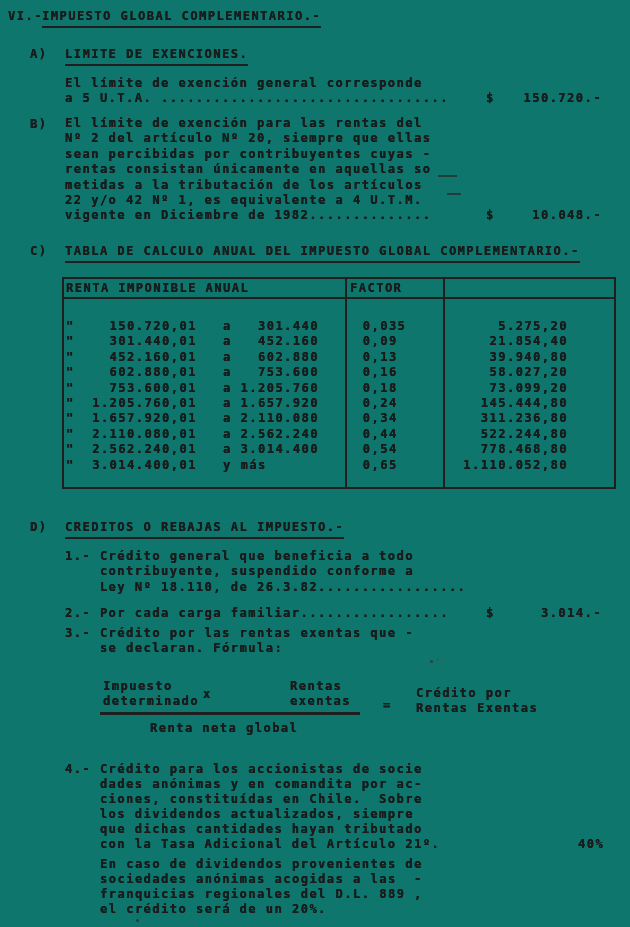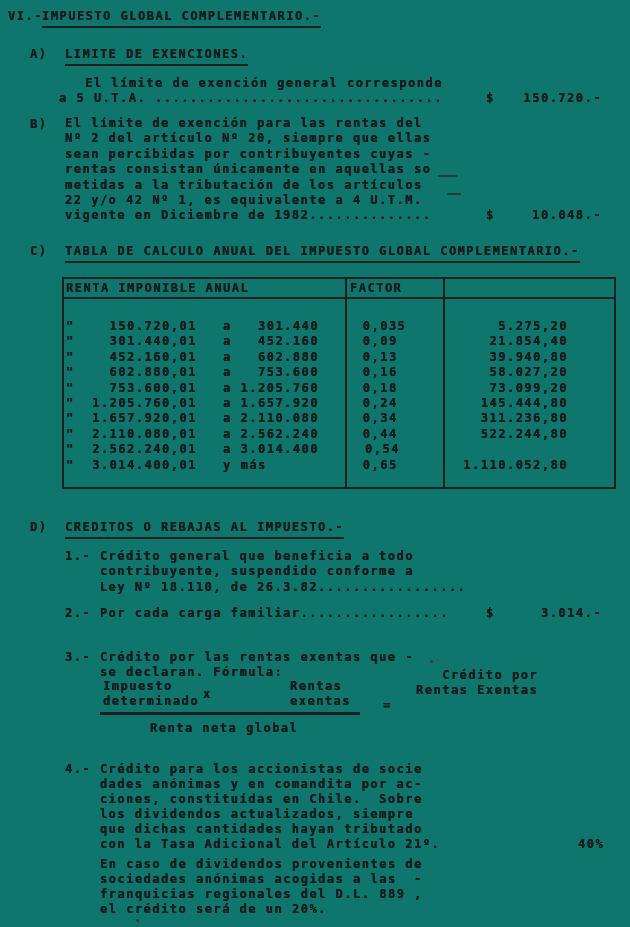--- a/index.html
+++ b/index.html
@@ -45,21 +45,21 @@
 </head>
 <body>
 
 <div class="page">
 
   <span class="abs lbl" style="left:8px;top:8px;">VI.-</span>
   <span class="abs lbl u" style="left:42px;top:8px;">IMPUESTO GLOBAL COMPLEMENTARIO.-</span>
 
   <span class="abs lbl" style="left:30px;top:46px;">A)</span>
   <span class="abs lbl u" style="left:65px;top:46px;">LIMITE DE EXENCIONES.</span>
-  <div class="abs pre" style="left:59px;top:76px;text-align:right;">El límite de exención general corresponde
+  <div class="abs pre" style="left:65px;top:76px;">El límite de exención general corresponde
 a 5 U.T.A. .................................</div>
   <div class="abs money" style="left:486px;top:91px;width:116px;">
     <span>$</span>
     <span>150.720.-</span>
   </div>
 
   <span class="abs lbl" style="left:30px;top:116px;">B)</span>
   <div class="abs pre" style="left:65px;top:116px;">El límite de exención para las rentas del
 Nº 2 del artículo Nº 20, siempre que ellas
 sean percibidas por contribuyentes cuyas -
@@ -120,20 +120,21 @@
           <span class="c3">311.236,80</span>
         </div>
         <div class="trow">
           <span class="c1">"  2.110.080,01   a 2.562.240</span>
           <span class="c2">0,44</span>
           <span class="c3">522.244,80</span>
         </div>
         <div class="trow">
           <span class="c1">"  2.562.240,01   a 3.014.400</span>
           <span class="c2">0,54</span>
+          <span class="c3">778.468,80</span>
         </div>
         <div class="trow">
           <span class="c1">"  3.014.400,01   y más</span>
           <span class="c2">0,65</span>
           <span class="c3">1.110.052,80</span>
         </div>
       </div>
     <div class="vline" style="left:281px;"></div>
     <div class="vline" style="left:379px;"></div>
   </div>
@@ -144,32 +145,32 @@
   <div class="abs pre" style="left:65px;top:549px;">1.- Crédito general que beneficia a todo
     contribuyente, suspendido conforme a
     Ley Nº 18.110, de 26.3.82.................</div>
 
   <div class="abs pre" style="left:65px;top:606px;">2.- Por cada carga familiar.................</div>
   <div class="abs money" style="left:486px;top:606px;width:116px;">
     <span>$</span>
     <span>3.014.-</span>
   </div>
 
-  <div class="abs pre" style="left:65px;top:650px;">3.- Crédito por las rentas exentas que -
+  <div class="abs pre" style="left:65px;top:626px;">3.- Crédito por las rentas exentas que -
     se declaran. Fórmula:</div>
 
   <div class="abs pre" style="left:103px;top:679px;">Impuesto
 determinado</div>
   <span class="abs" style="left:203px;top:687px;line-height:15px;">x</span>
   <div class="abs pre" style="left:290px;top:679px;">Rentas
 exentas</div>
   <div class="abs fracbar" style="left:100px;top:712px;width:260px;"></div>
   <div class="abs pre" style="left:150px;top:721px;">Renta neta global</div>
   <span class="abs" style="left:383px;top:698px;line-height:15px;">=</span>
-  <div class="abs pre" style="left:416px;top:668px;line-height:15.4px;text-align:right;">Crédito por
+  <div class="abs pre" style="left:416px;top:686px;line-height:15.4px;">Crédito por
 Rentas Exentas</div>
   <div class="abs dots3" style="left:430px;top:660px;"></div>
 
   <div class="abs pre" style="left:65px;top:762px;line-height:15px;">4.- Crédito para los accionistas de socie
     dades anónimas y en comandita por ac-
     ciones, constituídas en Chile.  Sobre
     los dividendos actualizados, siempre
     que dichas cantidades hayan tributado
     con la Tasa Adicional del Artículo 21º.</div>
   <span class="abs" style="left:578px;top:837px;line-height:15px;">40%</span>

